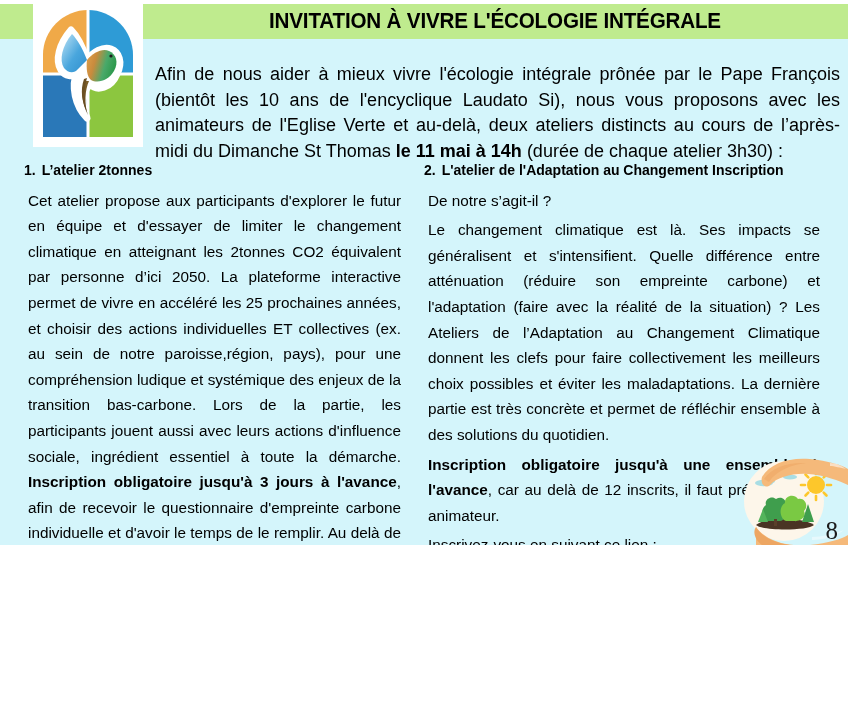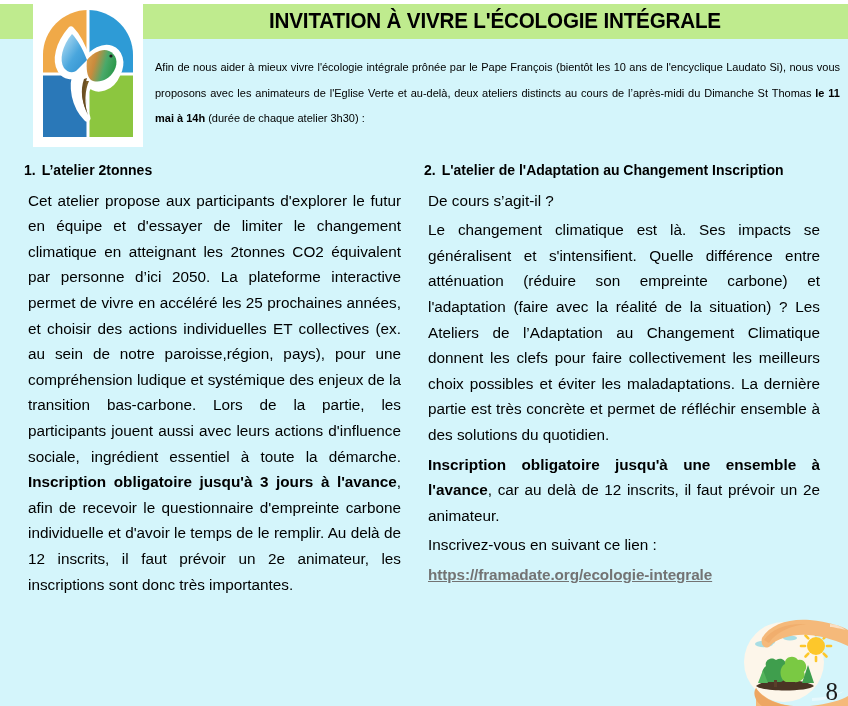--- a/index.html
+++ b/index.html
@@ -11,21 +11,21 @@
     width: 848px;
     height: 706px;
     background: #ffffff;
     font-family: "Liberation Sans", sans-serif;
     color: #000000;
     overflow: hidden;
   }
   .page {
     position: relative;
     width: 848px;
-    height: 706px;
+    height: 545px;
     background: #d4f5fb;
     overflow: hidden;
   }
 
   
   .top-white-strip {
     position: absolute;
     left: 0; top: 0;
     width: 848px; height: 4px;
     background: #ffffff;
@@ -77,21 +77,21 @@
     height: 131px;
     display: block;
   }
 
   
   .intro {
     position: absolute;
     left: 155px;
     top: 44px;
     width: 685px;
-    font-size: 11px;
+    font-size: 18px;
     line-height: 25.5px;
     text-align: justify;
     text-justify: inter-word;
     color: #000000;
   }
   .intro b { font-weight: bold; }
 
   
   .columns {
     position: absolute;
@@ -228,21 +228,21 @@
 
   <div class="columns">
 
     <div class="col col-left">
       <h2 class="nojust"><span class="num">1.</span><span>L’atelier 2tonnes</span></h2>
       <p><span>Cet atelier propose aux participants d'explorer le futur en équipe et d'essayer de limiter le changement climatique en atteignant les 2tonnes CO2 équivalent par personne d’ici 2050. La plateforme interactive permet de vivre en accéléré les 25 prochaines années, et choisir des actions individuelles ET collectives (ex. au sein de notre paroisse,région, pays), pour une compréhension ludique et systémique des enjeux de la transition bas-carbone. Lors de la partie, les participants jouent aussi avec leurs actions d'influence sociale, ingrédient essentiel à toute la démarche. </span><b>Inscription obligatoire jusqu'à 3 jours à l'avance</b><span>, afin de recevoir le questionnaire d'empreinte carbone individuelle et d'avoir le temps de le remplir. Au delà de 12 inscrits, il faut prévoir un 2e animateur, les inscriptions sont donc très importantes.</span></p>
     </div>
 
     <div class="col col-right">
       <h2><span class="num">2.</span><span>L'atelier de l'Adaptation au Changement Inscription</span></h2>
-      <p class="left-align">De cours s’agit-il ?</p>
+      <p class="left-align">De notre s’agit-il ?</p>
       <p>Le changement climatique est là. Ses impacts se généralisent et s'intensifient. Quelle différence entre atténuation (réduire son empreinte carbone) et l'adaptation (faire avec la réalité de la situation) ? Les Ateliers de l’Adaptation au Changement Climatique donnent les clefs pour faire collectivement les meilleurs choix possibles et éviter les maladaptations. La dernière partie est très concrète et permet de réfléchir ensemble à des solutions du quotidien.</p>
       <p><b>Inscription obligatoire jusqu'à une ensemble à l'avance</b><span>, car au delà de 12 inscrits, il faut prévoir un 2e animateur.</span></p>
       <p class="left-align">Inscrivez-vous en suivant ce lien :</p>
       <p class="left-align"><a class="reg-link" href="#">https://framadate.org/ecologie-integrale</a></p>
     </div>
 
   </div>
 
   <div class="hands-illo">
     <svg viewBox="0 0 136 104">

